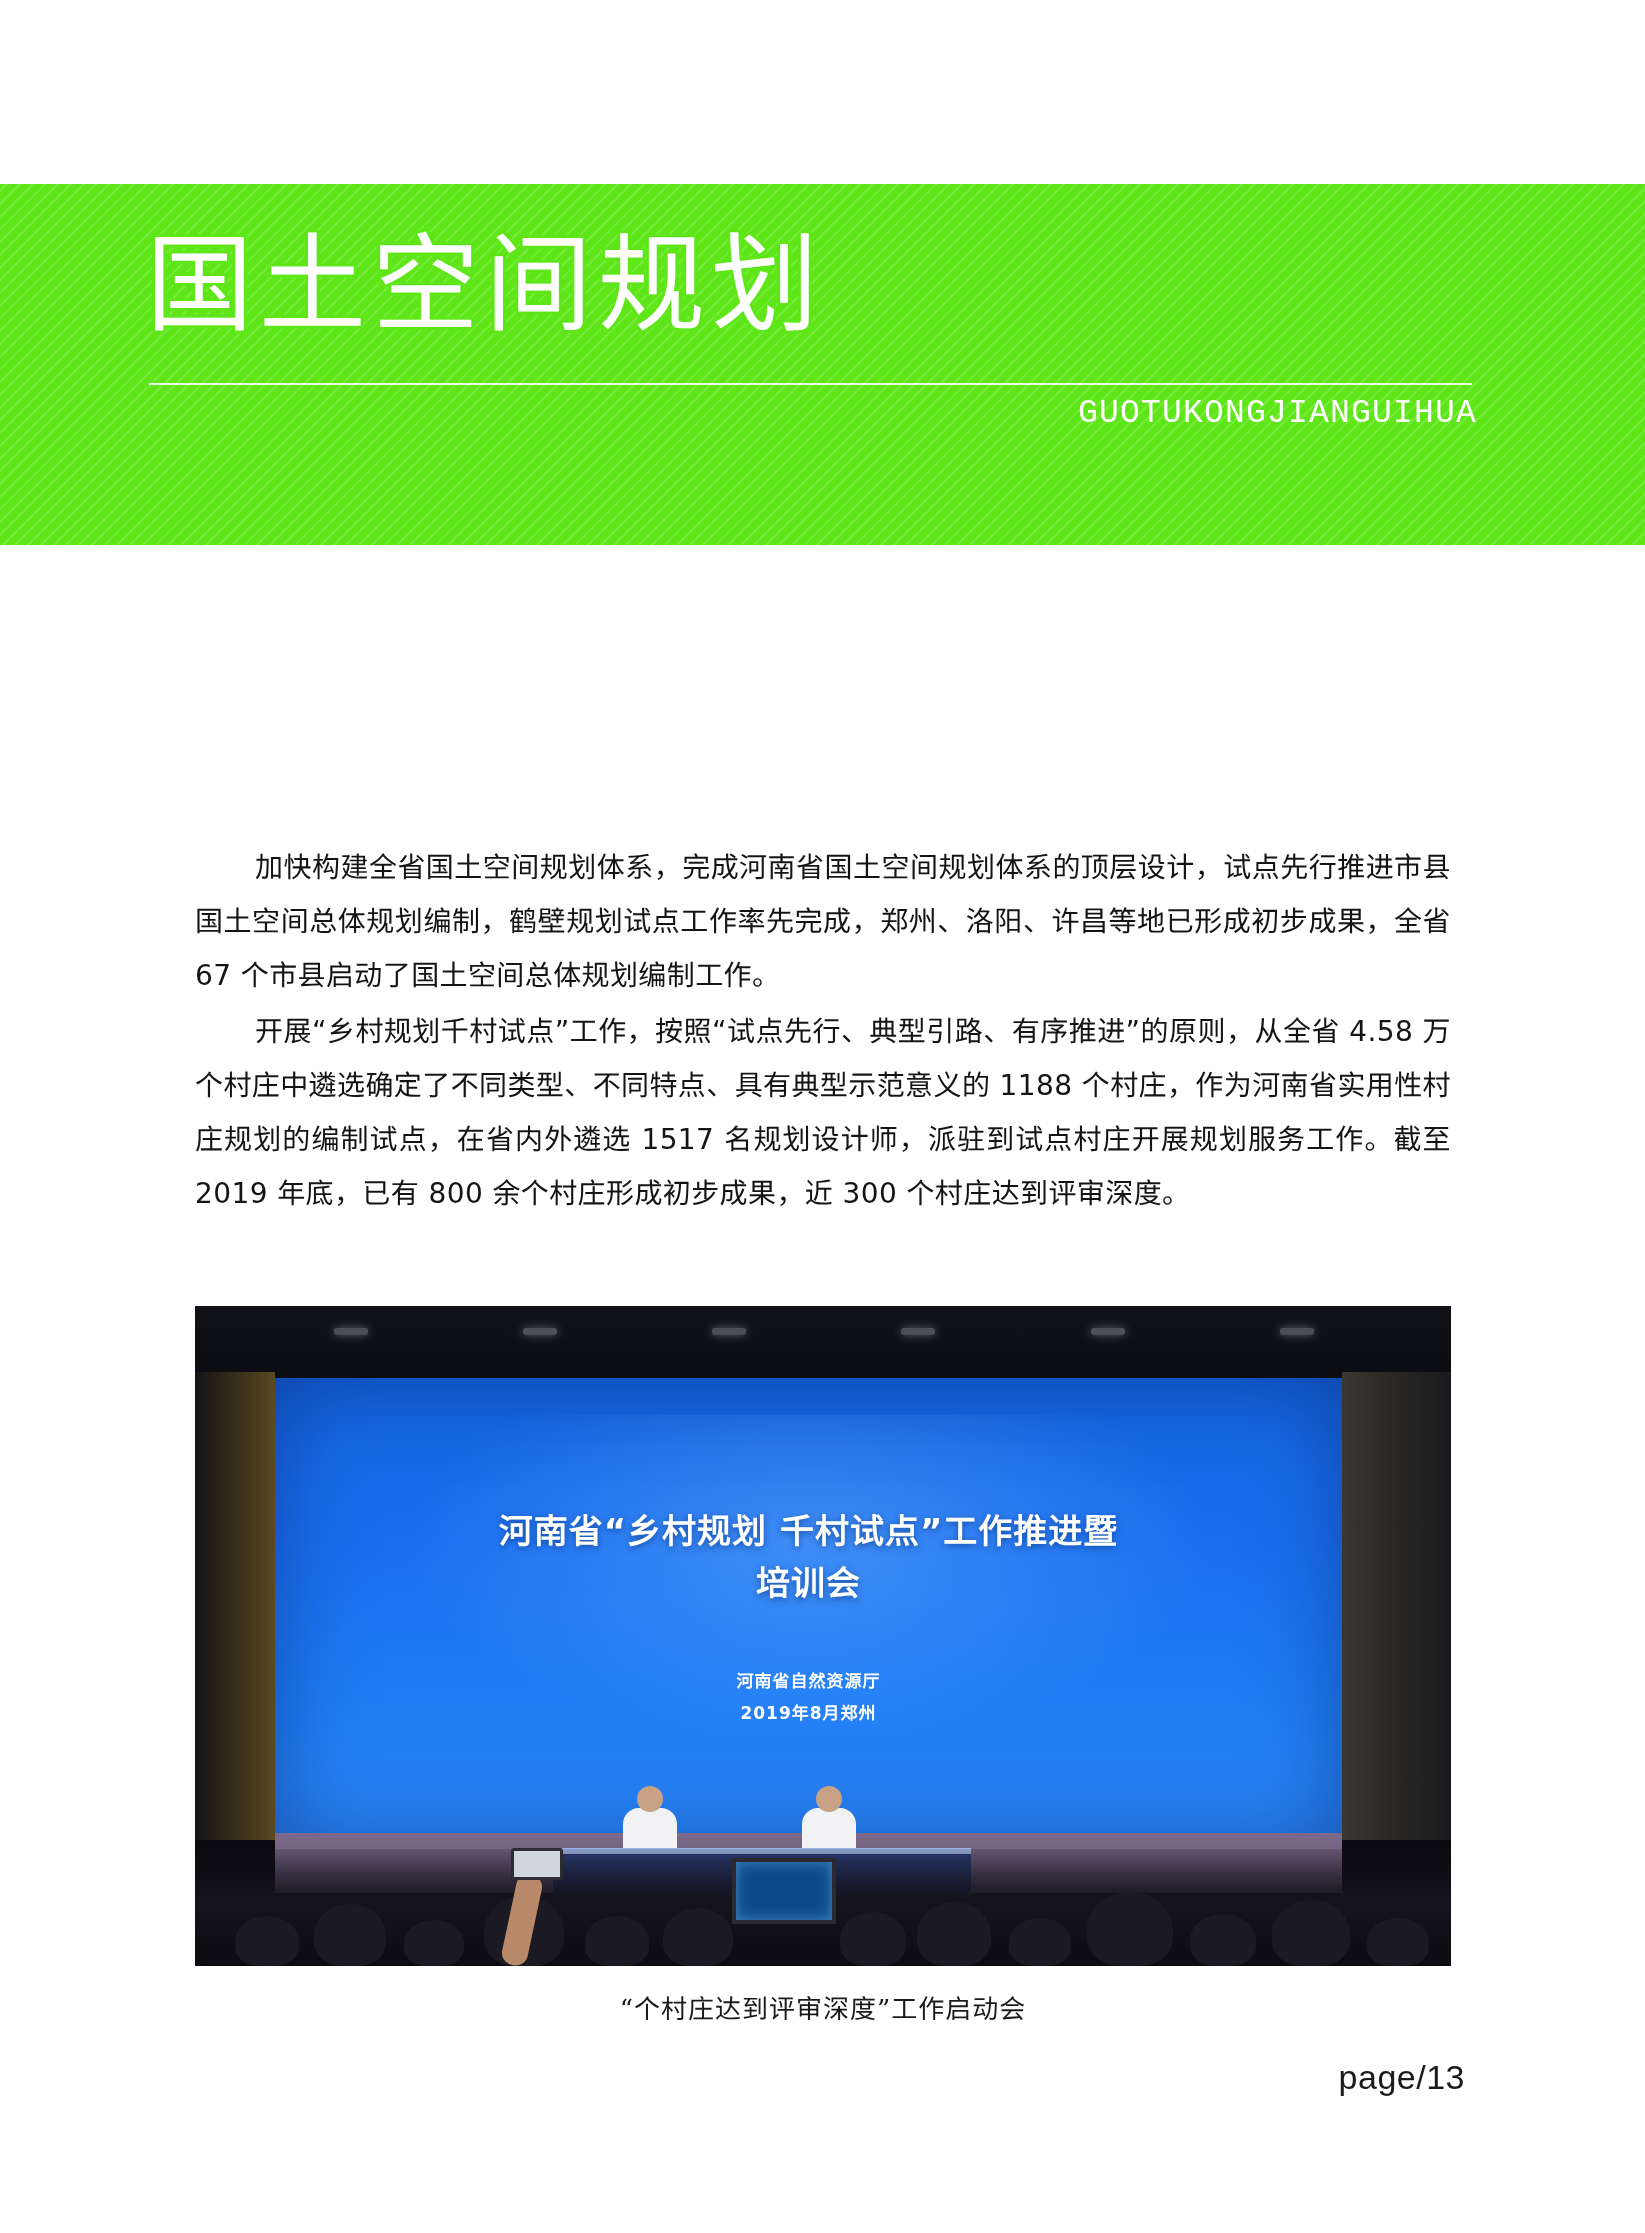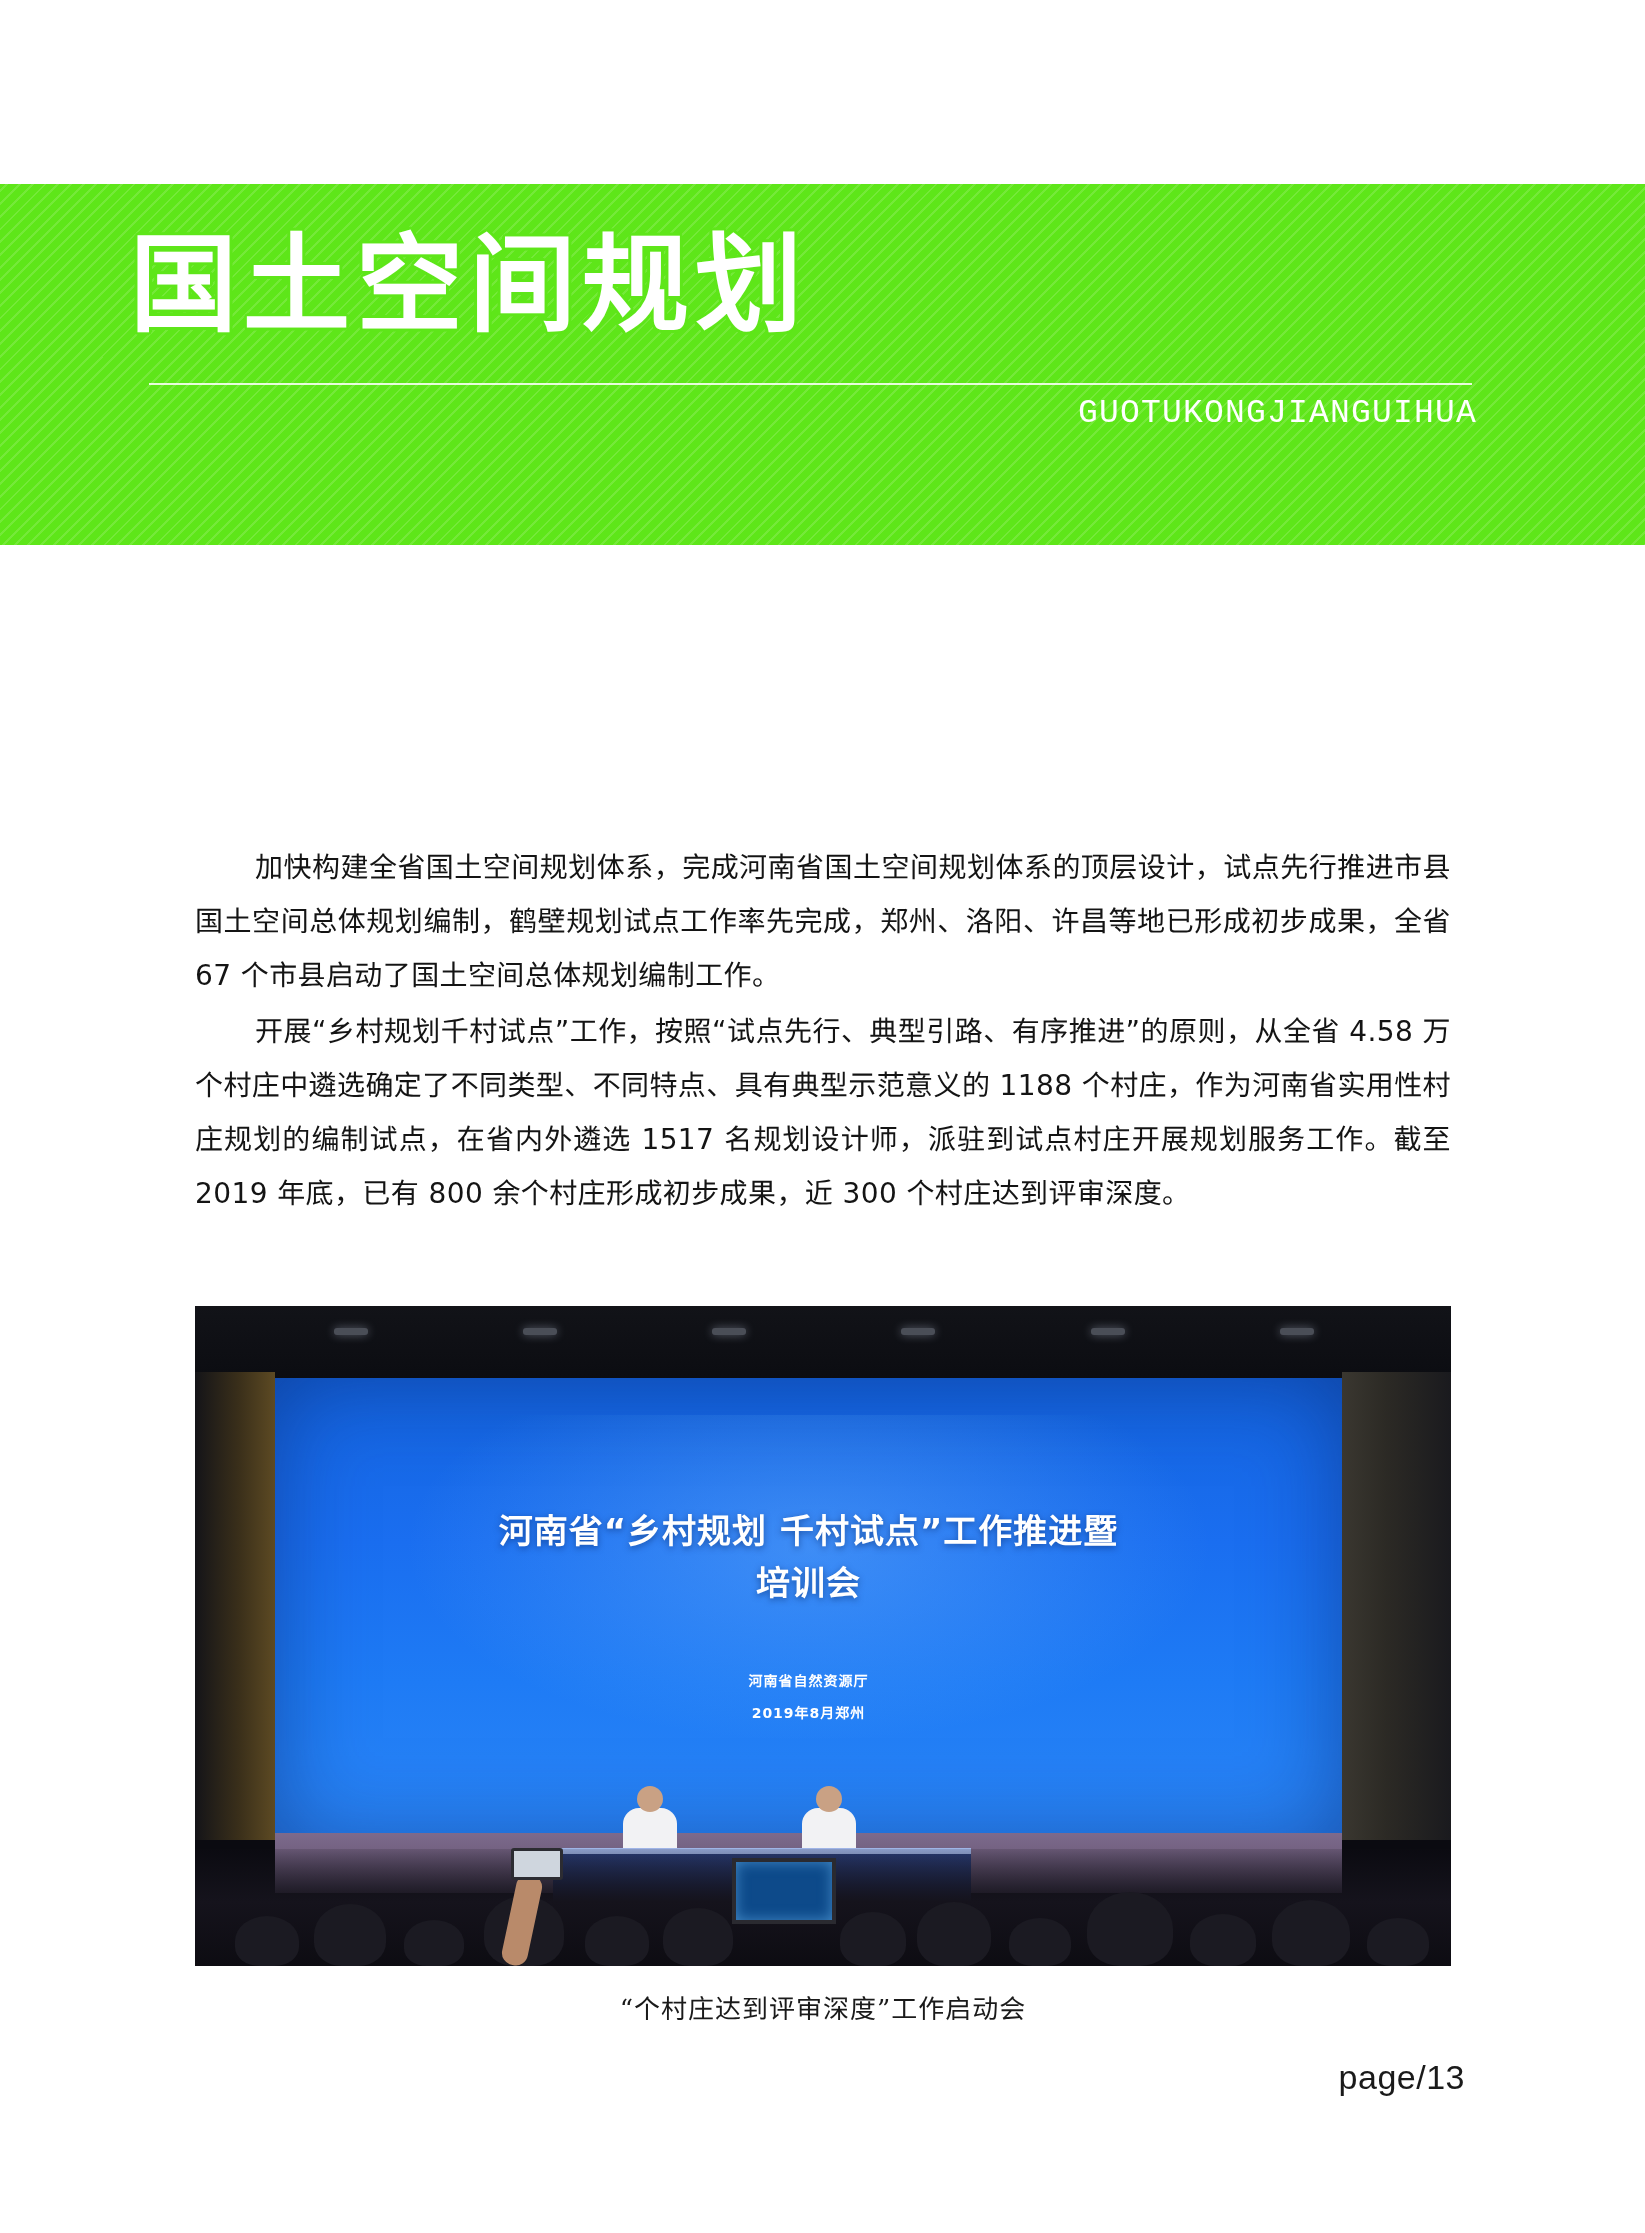--- a/index.html
+++ b/index.html
@@ -27,25 +27,25 @@
       -45deg,
       rgba(255,255,255,0.14) 0px,
       rgba(255,255,255,0.14) 2px,
       rgba(0,0,0,0) 2px,
       rgba(0,0,0,0) 9px
     );
     overflow: hidden;
   }
   .banner-title {
     position: absolute;
-    left: 130px;
+    left: 146px;
     top: 48px;
     font-size: 107px;
     line-height: 1.0;
-    font-weight: bold;
+    font-weight: normal;
     color: #ffffff;
     letter-spacing: 6px;
     font-family: "DejaVu Sans", "Liberation Sans", sans-serif;
     text-shadow:
       3px 0 0 #5ee619, -3px 0 0 #5ee619, 0 3px 0 #5ee619, 0 -3px 0 #5ee619,
       2px 2px 0 #5ee619, -2px 2px 0 #5ee619, 2px -2px 0 #5ee619, -2px -2px 0 #5ee619;
   }
   .banner-rule {
     position: absolute;
     left: 149px;
@@ -151,21 +151,21 @@
     text-shadow: 0 2px 6px rgba(0,30,90,0.5);
   }
   .screen-org {
     position: absolute;
     left: 0; right: 0;
     top: 287px;
     text-align: center;
     color: #ffffff;
     font-family: "DejaVu Sans", "Liberation Sans", sans-serif;
     font-weight: bold;
-    font-size: 14px;
+    font-size: 17px;
     line-height: 32px;
     letter-spacing: 1px;
   }
   .stage {
     position: absolute;
     left: 80px;
     top: 527px;
     width: 1067px;
     height: 60px;
     background: linear-gradient(180deg,#7d6a8c 0%, #5b4d68 100%);

